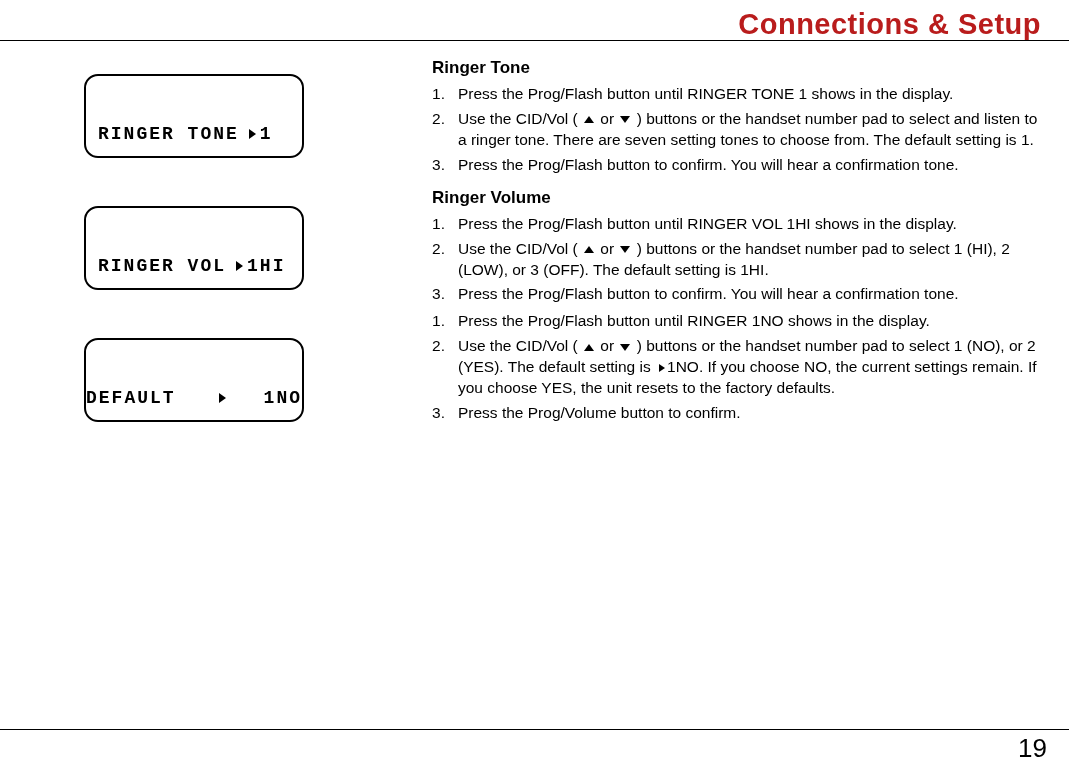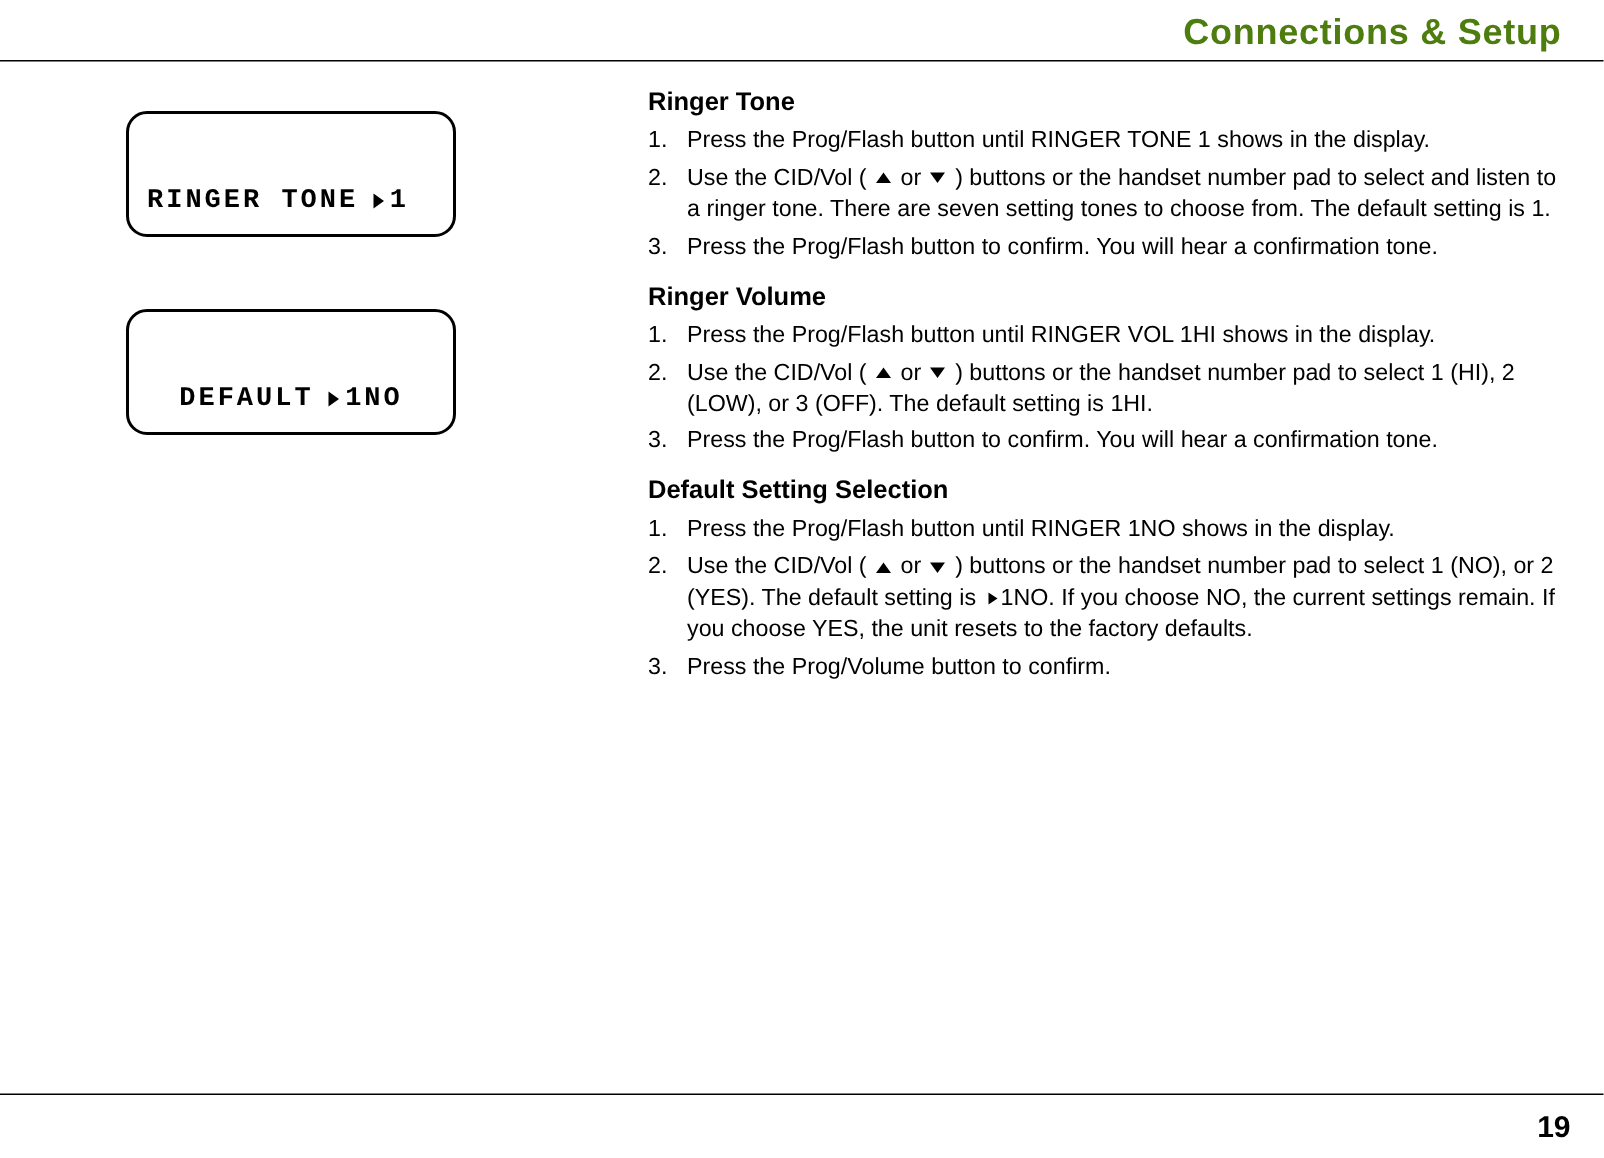--- a/index.html
+++ b/index.html
@@ -8,23 +8,23 @@
       width: 1069px;
       height: 772px;
       background: #fff;
       position: relative;
       color: #000;
     }
     .header-title {
       position: absolute;
       top: 8px;
       right: 28px;
-      font-size: 24px;
+      font-size: 29px;
       font-weight: bold;
-      color: #4d7c0f;
+      color: #b91c1c;
       letter-spacing: 0.5px;
     }
     .top-line {
       position: absolute;
       top: 40px;
       left: 0;
       right: 0;
       border-top: 1.5px solid #000;
     }
     .left-col {
@@ -49,21 +49,21 @@
       font-size: 18px;
       font-weight: bold;
       letter-spacing: 2px;
       display: flex;
       align-items: center;
       white-space: nowrap;
     }
     .lcd-text.centered {
       left: 0;
       right: 0;
-      justify-content: center;
+      justify-content: space-between;
     }
     .tri-right {
       display: inline-block;
       width: 0; height: 0;
       border-top: 5px solid transparent;
       border-bottom: 5px solid transparent;
       border-left: 7px solid #000;
       margin: 0 4px 0 10px;
       vertical-align: middle;
     }
@@ -132,36 +132,43 @@
       position: absolute;
       bottom: 42px;
       left: 0;
       right: 0;
       border-top: 1.5px solid #000;
     }
     .page-num {
       position: absolute;
       bottom: 8px;
       right: 22px;
-      font-size: 20px;
-      font-weight: 700;
+      font-size: 26px;
+      font-weight: 400;
     }
   </style>
 </head>
 <body>
 
 <div class="header-title">Connections &amp; Setup</div>
 <div class="top-line"></div>
 
 <div class="left-col">
   <div class="lcd-box">
     <div class="lcd-text">
       <span>RINGER TONE</span>
       <span class="tri-right"></span>
       <span>1</span>
+    </div>
+  </div>
+  <div class="lcd-box">
+    <div class="lcd-text">
+      <span>RINGER VOL</span>
+      <span class="tri-right"></span>
+      <span>1HI</span>
     </div>
   </div>
   <div class="lcd-box">
     <div class="lcd-text centered">
       <span>DEFAULT</span>
       <span class="tri-right"></span>
       <span>1NO</span>
     </div>
   </div>
 </div>
@@ -183,21 +190,20 @@
   <ol>
     <li>
       <span>Press the Prog/Flash button until </span><span class="italic">RINGER VOL 1HI</span><span> shows in the display.</span>
     </li>
     <li>
       <span>Use the CID/Vol ( </span><span class="tri-up-sm"></span><span> or </span><span class="tri-down-sm"></span><span> ) buttons or the handset number pad to select 1 (HI), 2 (LOW), or 3 (OFF). The default setting is </span><span class="italic">1HI</span><span>.</span>
     </li>
     <li>Press the Prog/Flash button to confirm. You will hear a confirmation tone.</li>
   </ol>
 
-  <div class="section-heading">Default Setting Selection</div>
   <ol>
     <li>
       <span>Press the Prog/Flash button until </span><span class="italic">RINGER 1NO</span><span> shows in the display.</span>
     </li>
     <li>
       <span>Use the CID/Vol ( </span><span class="tri-up-sm"></span><span> or </span><span class="tri-down-sm"></span><span> ) buttons or the handset number pad to select 1 (NO), or 2 (YES). The default setting is </span><span class="tri-right-sm"></span><span class="italic">1NO</span><span>. If you choose NO, the current settings remain. If you choose YES, the unit resets to the factory defaults.</span>
     </li>
     <li>Press the Prog/Volume button to confirm.</li>
   </ol>
 

